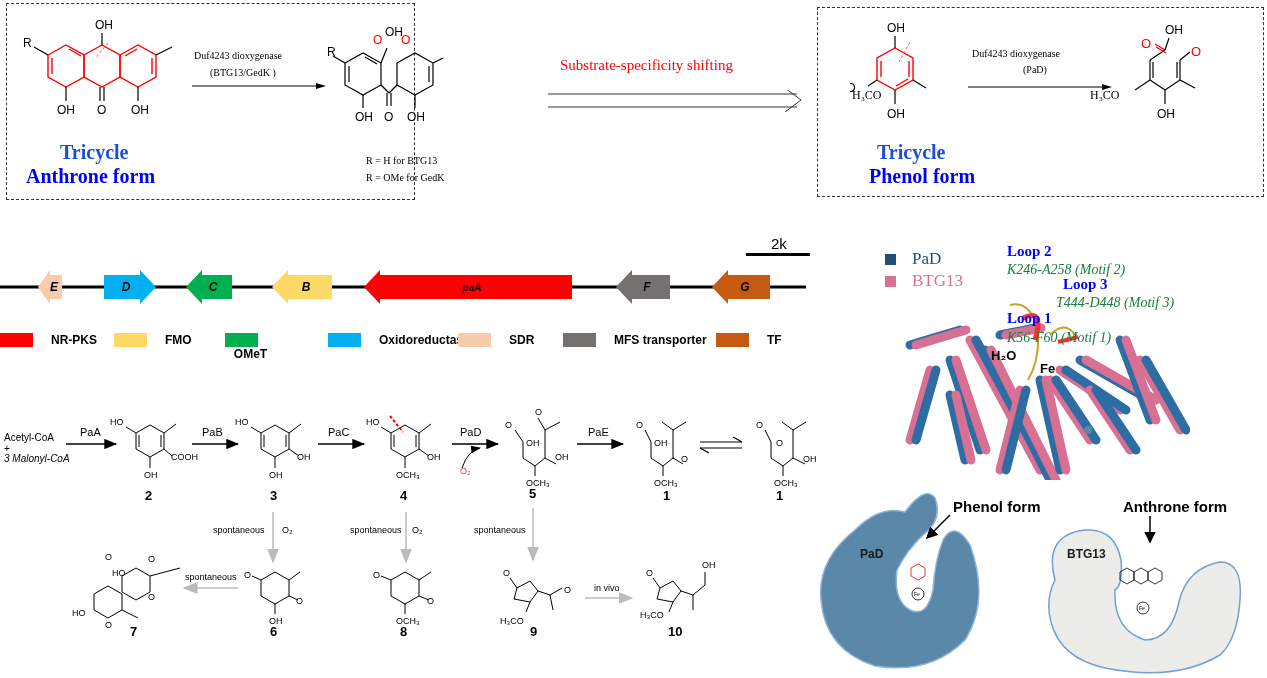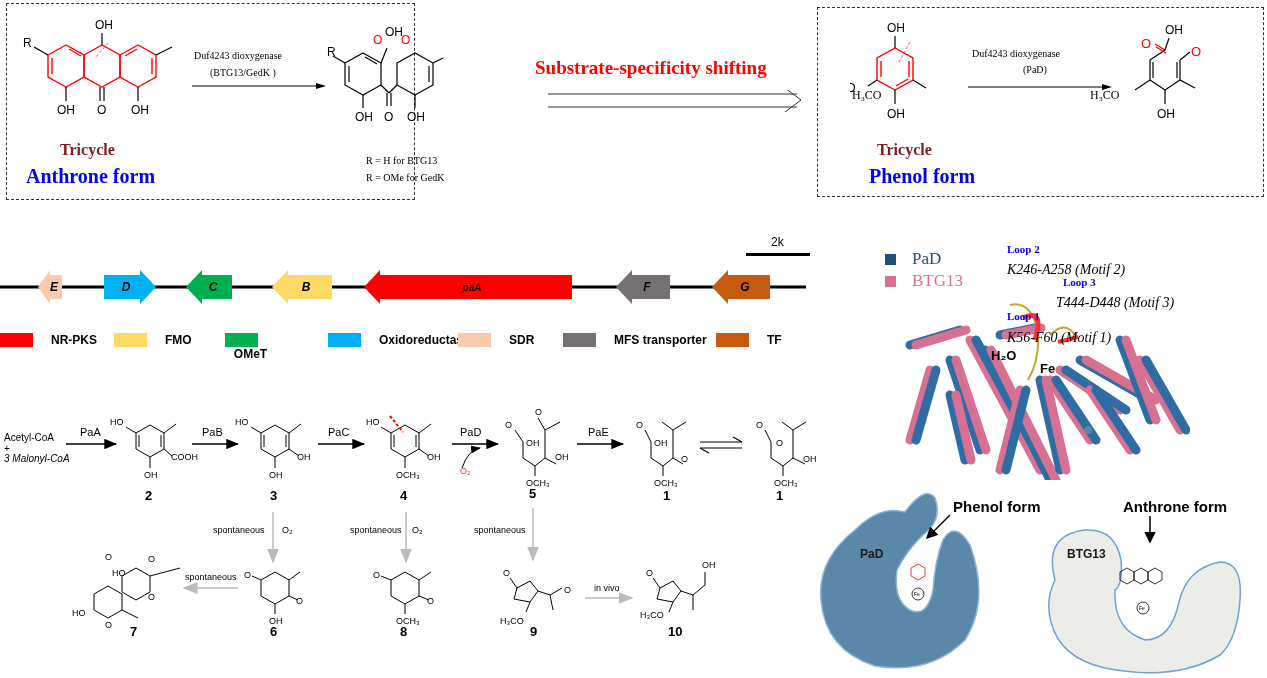--- a/index.html
+++ b/index.html
@@ -2,28 +2,28 @@
 <html><head>
 <meta charset="utf-8">
 <style>
   html, body { margin: 0; padding: 0; background: #ffffff; }
   body { width: 1267px; height: 678px; position: relative; overflow: hidden;
          font-family: "Liberation Serif", serif; color: #000; }
   .abs { position: absolute; }
   .box { position: absolute; border: 1px dashed #333; }
   .serif { font-family: "Liberation Serif", serif; }
   .sans { font-family: "Liberation Sans", sans-serif; }
-  .title-red { color: #7f1d1d; font-weight: bold; font-size: 16px; }
+  .title-red { color: #1d4ed8; font-weight: bold; font-size: 20px; }
   .title-blue { color: #0000ff; font-weight: bold; font-size: 20px; }
   .small { font-size: 10px; }
   .tiny { font-size: 10px; }
   .legend-item { position: absolute; display: flex; align-items: center; font-family: "Liberation Sans", sans-serif; font-weight: bold; font-size: 12px; }
   .legend-swatch { width: 33px; height: 14px; margin-right: 18px; }
-  .loop-title { color: #0000ff; font-weight: bold; font-size: 11px; font-family: "Liberation Serif", serif; }
-  .loop-sub { color: #000000; font-style: italic; font-size: 14px; font-family: "Liberation Serif", serif; }
+  .loop-title { color: #0000ff; font-weight: bold; font-size: 15px; font-family: "Liberation Serif", serif; }
+  .loop-sub { color: #15803d; font-style: italic; font-size: 14px; font-family: "Liberation Serif", serif; }
   svg text { font-family: "Liberation Sans", sans-serif; }
 </style>
 </head>
 <body>
 
 <div class="box" style="left:6px; top:3px; width:407px; height:195px;"></div>
 
 <svg class="abs" style="left:10px; top:5px;" width="180" height="130" viewBox="0 0 180 130">
   <g stroke="#ff0000" stroke-width="1.4" fill="none">
     <polygon points="38,50 56,40 74,50 74,72 56,82 38,72"></polygon>
@@ -83,21 +83,21 @@
   <text x="60" y="18" font-family="Liberation Serif" font-size="12">OH</text>
   <text x="76" y="26" font-family="Liberation Serif" font-size="12" fill="#ff0000">O</text>
   <text x="30" y="103" font-family="Liberation Serif" font-size="12">OH</text>
   <text x="59" y="103" font-family="Liberation Serif" font-size="12">O</text>
   <text x="82" y="103" font-family="Liberation Serif" font-size="12">OH</text>
 </svg>
 
 <div class="abs serif small" style="left:366px; top:155px;">R = H for BTG13</div>
 <div class="abs serif small" style="left:366px; top:172px;text-align:right;">R = OMe for GedK</div>
 
-<div class="abs serif" style="left:535px; top:57px; color:#ff0000; font-weight:bold; font-size:19px;">Substrate-specificity shifting</div>
+<div class="abs serif" style="left:560px; top:57px; color:#ff0000; font-weight:normal; font-size:15px;">Substrate-specificity shifting</div>
 <svg class="abs" style="left:545px; top:90px;" width="260" height="22">
   <line x1="3" y1="4" x2="252" y2="4" stroke="#333" stroke-width="1"></line>
   <line x1="3" y1="17" x2="252" y2="17" stroke="#333" stroke-width="1"></line>
   <polyline points="240,-2 256,10 240,22" fill="none" stroke="#333" stroke-width="1"></polyline>
 </svg>
 
 <div class="box" style="left:817px; top:7px; width:445px; height:188px;"></div>
 
 <svg class="abs" style="left:850px; top:20px;" width="110" height="120" viewBox="0 0 110 120">
   <g stroke="#ff0000" stroke-width="1.4" fill="none">
@@ -148,21 +148,21 @@
     <line x1="51" y1="33" x2="41" y2="27"></line>
   </g>
   <line x1="50" y1="30" x2="54" y2="18" stroke="#000" stroke-width="1.2"></line>
   <text x="26" y="28" font-family="Liberation Serif" font-size="13" fill="#ff0000">O</text>
   <text x="50" y="14" font-family="Liberation Serif" font-size="12">OH</text>
   <text x="76" y="36" font-family="Liberation Serif" font-size="13" fill="#ff0000">O</text>
   <text x="42" y="98" font-family="Liberation Serif" font-size="12">OH</text>
 </svg>
 <div class="abs serif" style="left:1090px; top:88px; font-size:12px;">H₃CO</div>
 
-<div class="abs sans" style="left:771px; top:235px; font-size:12px;">2k</div>
+<div class="abs sans" style="left:771px; top:235px; font-size:15px;">2k</div>
 <div class="abs" style="left:746px; top:253px; width:64px; height:3px; background:#000;"></div>
 
 <svg class="abs" style="left:0px; top:262px;" width="810" height="50" viewBox="0 0 810 50">
   <line x1="0" y1="25" x2="806" y2="25" stroke="#000" stroke-width="3"></line>
   <g id="gene-arrows">
       <polygon points="62,13 50,13 50,8 38,25 50,42 50,37 62,37" fill="#f8cbad"></polygon>
       <text x="54" y="29" text-anchor="middle" font-size="12" font-weight="bold" font-style="italic">E</text>
       <polygon points="104,13 140,13 140,8 156,25 140,42 140,37 104,37" fill="#00b0f0"></polygon>
       <text x="126" y="29" text-anchor="middle" font-size="12" font-weight="bold" font-style="italic">D</text>
       <polygon points="232,13 202,13 202,8 186,25 202,42 202,37 232,37" fill="#00b050"></polygon>

